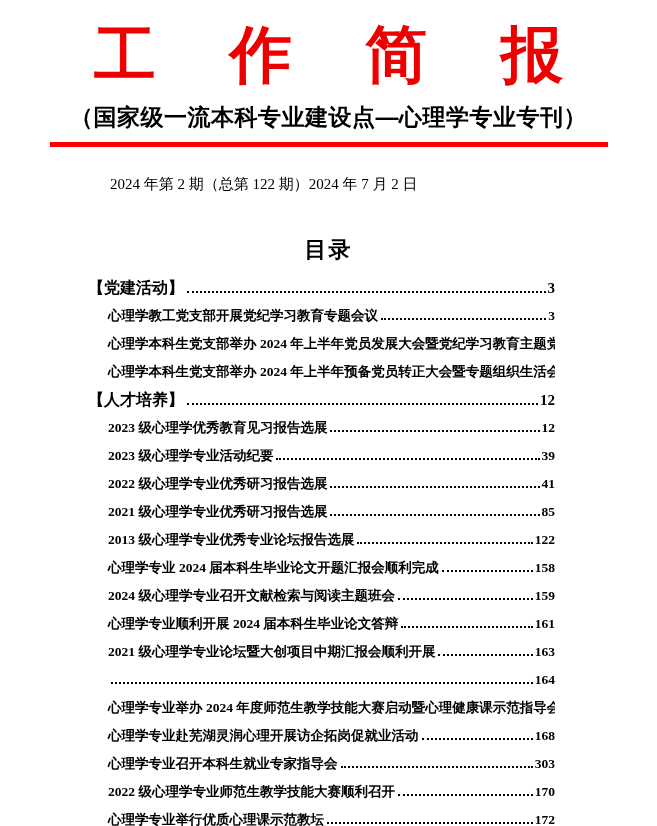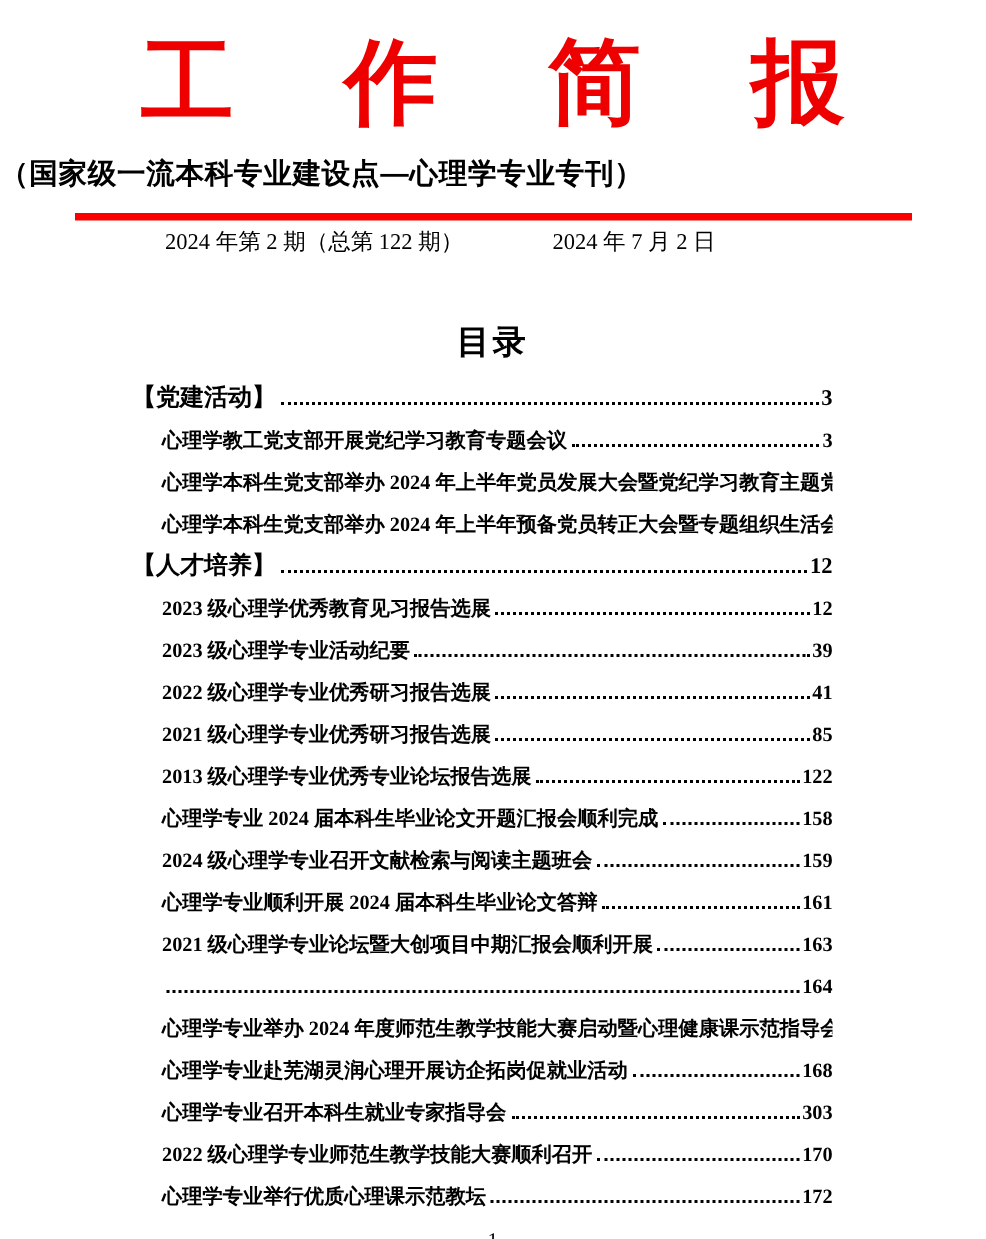--- a/index.html
+++ b/index.html
@@ -26,37 +26,36 @@
     font-weight: 900;
     font-size: 62px;
     line-height: 82px;
     color: var(--title-red);
     letter-spacing: 0.42em;
     padding-left: 0.42em; 
     white-space: nowrap;
   }
   .subtitle {
     margin-top: 6px;
-    text-align: left;
+    text-align: center;
     font-family: "Liberation Sans", sans-serif;
     font-weight: bold;
-    font-size: 19px;
+    font-size: 23px;
     line-height: 30px;
     letter-spacing: 0.5px;
     white-space: nowrap;
   }
   .red-rule {
     height: 5px;
     background: var(--rule-red);
     margin: 10px 49px 0 50px;
   }
   .issue-row {
     display: flex;
-    justify-content: space-between;
-    margin: 6px 180px 0 110px;
+    margin: 28px 180px 0 110px;
     font-family: "Liberation Serif", serif;
     font-size: 15px;
     line-height: 19px;
   }
   .toc-heading {
     margin-top: 42px;
     text-align: center;
     font-family: "Liberation Sans", sans-serif;
     font-weight: bold;
     font-size: 22px;

